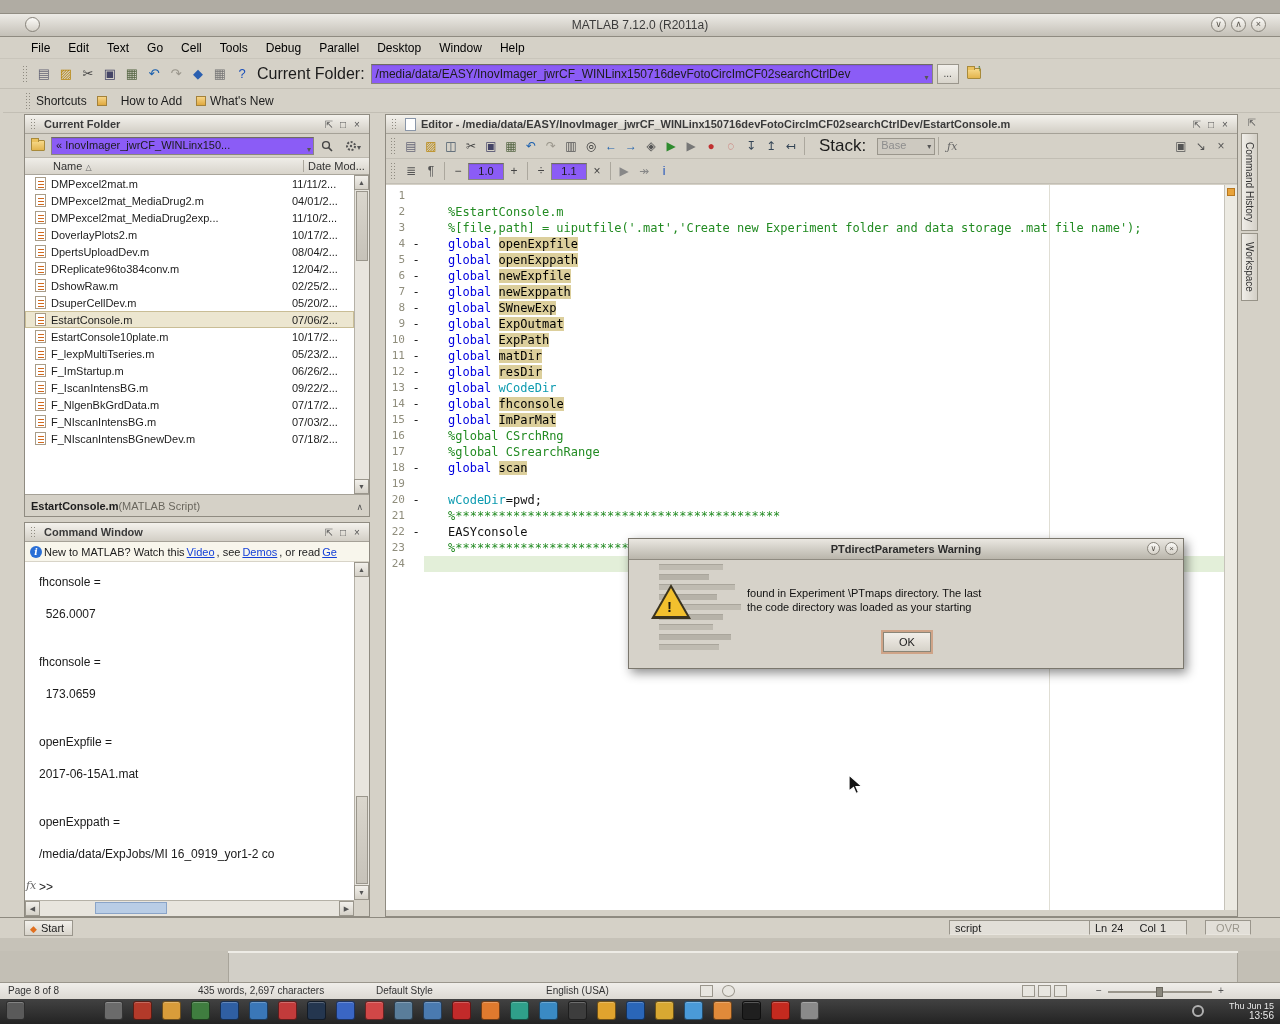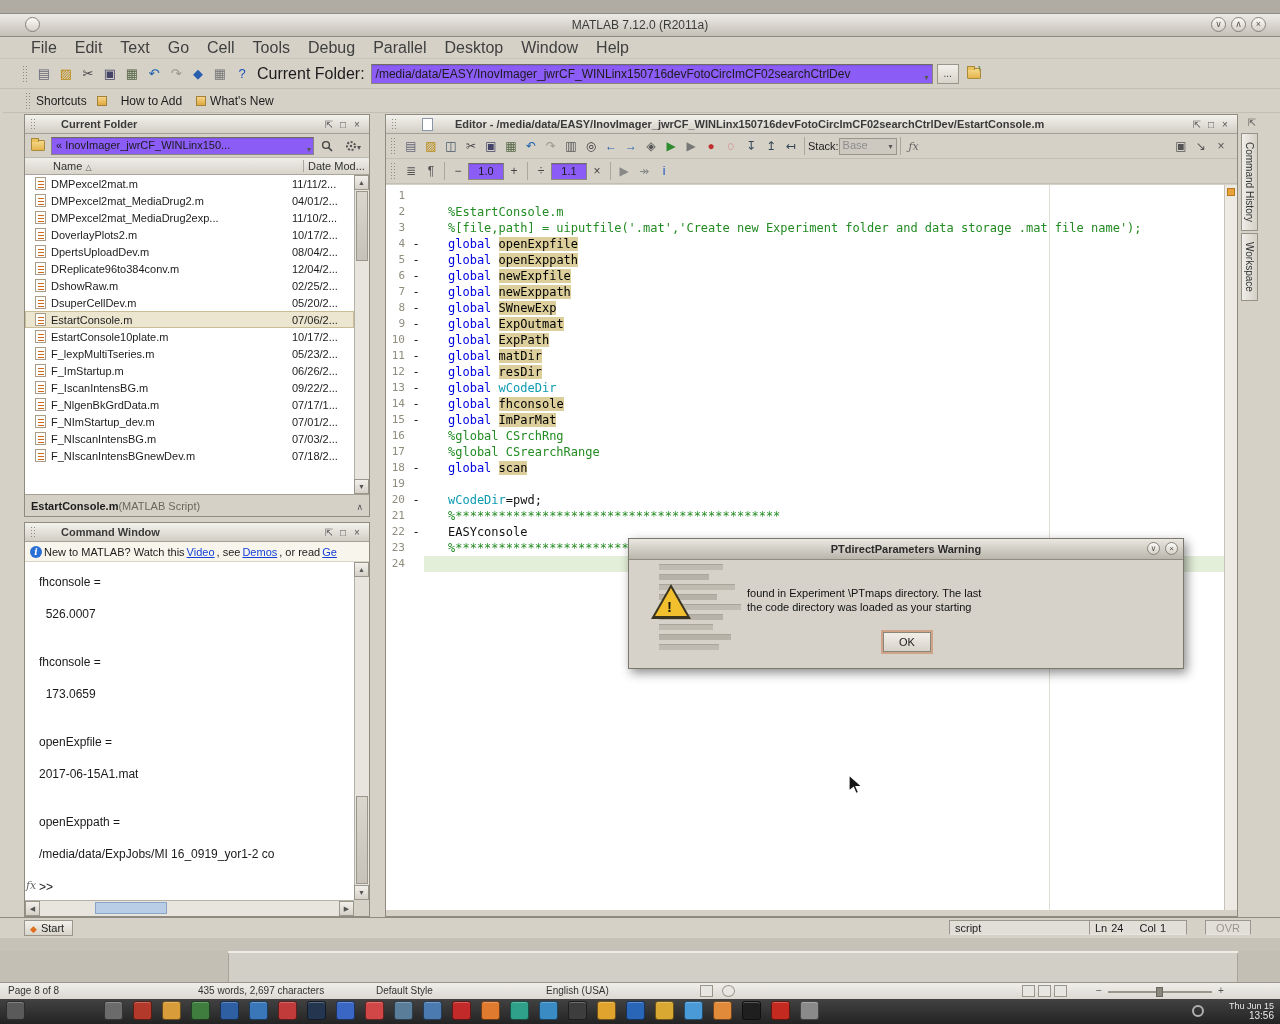--- a/index.html
+++ b/index.html
@@ -7,33 +7,33 @@
 .screen{position:relative;width:1280px;height:1024px;overflow:hidden;background:#b7b3aa;font-size:11px;color:#1c1c1c}
 .abs{position:absolute}
 .flex{display:flex;align-items:center}
 
 
 .titlebar{background:linear-gradient(#edebe6,#c4c0b7);border-bottom:1px solid #8f8b81}
 .title-text{position:absolute;left:0;right:0;top:4px;text-align:center;font-size:12px;color:#3b3b3b}
 .circle-btn{width:15px;height:15px;border-radius:50%;border:1px solid #87837a;background:linear-gradient(#fbfaf7,#d5d1c8);color:#5a564e;font-size:9px;line-height:13px;text-align:center;margin-left:5px;flex:none}
 .circle-btn.sm{width:13px;height:13px;font-size:8px;line-height:11px}
 .menubar{border-bottom:1px solid #c9c5bb;padding-left:22px}
-.menu-item{padding:3px 9px;font-size:16px;color:#404040}
+.menu-item{padding:3px 9px;font-size:12px;color:#000000}
 .toolbar-row{border-bottom:1px solid #c2beb4;padding-left:22px}
 .handle{width:6px;height:18px;margin-right:5px;background-image:radial-gradient(circle,#8f8b81 .8px,transparent .9px);background-size:3px 3px;flex:none}
 .tb-btn{width:22px;height:22px;display:flex;align-items:center;justify-content:center;font-size:13px;color:#444;flex:none}
 .tb-btn.sm{width:20px;height:20px;font-size:12px}
 .tb-sep{width:1px;height:18px;background:#aba79d;margin:0 3px;flex:none}
 .sunken{background:#8b5cf6;border:1px solid #8a877c;border-top-color:#6f6c63;box-shadow:inset 0 1px 1px rgba(0,0,0,.08)}
 .caret::before{content:"▾";font-size:8px;color:#555}
 .fx-glyph::before{content:"ƒx";font-family:"DejaVu Serif",serif;font-style:italic;color:#666;font-size:11px}
 
 
 .panel{border:1px solid #8f8b81;background:#d5d1c7}
-.panel-tb{height:19px;background:linear-gradient(#f4f2ed,#d2cec5);border-bottom:1px solid #a5a197;display:flex;align-items:center;padding:0 5px;gap:20px}
+.panel-tb{height:19px;background:linear-gradient(#f4f2ed,#d2cec5);border-bottom:1px solid #a5a197;display:flex;align-items:center;padding:0 5px;gap:3px}
 .panel-title{font-weight:bold;font-size:11px;color:#3a3a3a;flex:1;white-space:nowrap;overflow:hidden}
 .p-ico{width:14px;height:13px;font-size:10px;line-height:13px;text-align:center;color:#555;flex:none}
 
 
 .cf-nav{height:24px;display:flex;align-items:center;padding:0 3px;gap:3px;border-bottom:1px solid #bcb8ae}
 .cf-combo{flex:1;height:18px;font-size:11px;padding:1px 14px 1px 4px;white-space:nowrap;overflow:hidden;position:relative}
 .cf-combo .cv{position:absolute;right:2px;top:4px}
 .icon-folder{width:14px;height:11px;background:linear-gradient(#f7d98a,#e3b54e);border:1px solid #a88a3a;border-radius:1px;position:relative;flex:none}
 .icon-folder::before{content:"";position:absolute;left:-1px;top:-3px;width:6px;height:3px;background:#ecc25e;border:1px solid #a88a3a;border-bottom:none}
 .up-arrow::after{content:"↑";position:absolute;right:-2px;top:-6px;font-size:9px;color:#2a6f2a;font-weight:bold}
@@ -297,28 +297,23 @@
 
         <div class="file-row">
           <span class="m-icon"></span>
           <span class="f-name">F_IscanIntensBG.m</span>
           <span class="f-date">09/22/2...</span>
         </div>
 
         <div class="file-row">
           <span class="m-icon"></span>
           <span class="f-name">F_NlgenBkGrdData.m</span>
-          <span class="f-date">07/17/1...</span>
-        </div>
-
-        <div class="file-row">
-          <span class="m-icon"></span>
-          <span class="f-name">F_NImStartup_dev.m</span>
-          <span class="f-date">07/01/2...</span>
-        </div>
+          <span class="f-date">07/17/2...</span>
+        </div>
+
 
         <div class="file-row">
           <span class="m-icon"></span>
           <span class="f-name">F_NIscanIntensBG.m</span>
           <span class="f-date">07/03/2...</span>
         </div>
 
         <div class="file-row">
           <span class="m-icon"></span>
           <span class="f-name">F_NIscanIntensBGnewDev.m</span>
@@ -426,21 +421,21 @@
           <span class="tb-btn sm" style="color: rgb(85, 85, 85);">◈</span>
           <span class="tb-btn sm" style="color: rgb(46, 139, 46);">▶</span>
           <span class="tb-btn sm" style="color: rgb(119, 119, 119);">▶</span>
           <span class="tb-btn sm" style="color: rgb(192, 48, 48);">●</span>
           <span class="tb-btn sm" style="color: rgb(192, 48, 48);">◌</span>
           <span class="tb-btn sm" style="color: rgb(51, 68, 85);">↧</span>
           <span class="tb-btn sm" style="color: rgb(51, 68, 85);">↥</span>
           <span class="tb-btn sm" style="color: rgb(51, 68, 85);">↤</span>
         </span>
       <span class="tb-sep"></span>
-      <span style="font-size:11px;margin:0 0">Stack:</span>
+      <span style="font-size:17px;margin:0 11px">Stack:</span>
       <span class="stack-combo">
         <span style="flex:1">Base</span>
         <span class="caret"></span>
       </span>
       <span class="tb-sep"></span>
       <span class="tb-btn sm fx-glyph"></span>
       <span class="flex" style="margin-left:auto;margin-right:6px">
 
       <span class="tb-btn sm" style="color: rgb(85, 85, 85);">▣</span>
           <span class="tb-btn sm" style="color: rgb(85, 85, 85);">↘</span>

